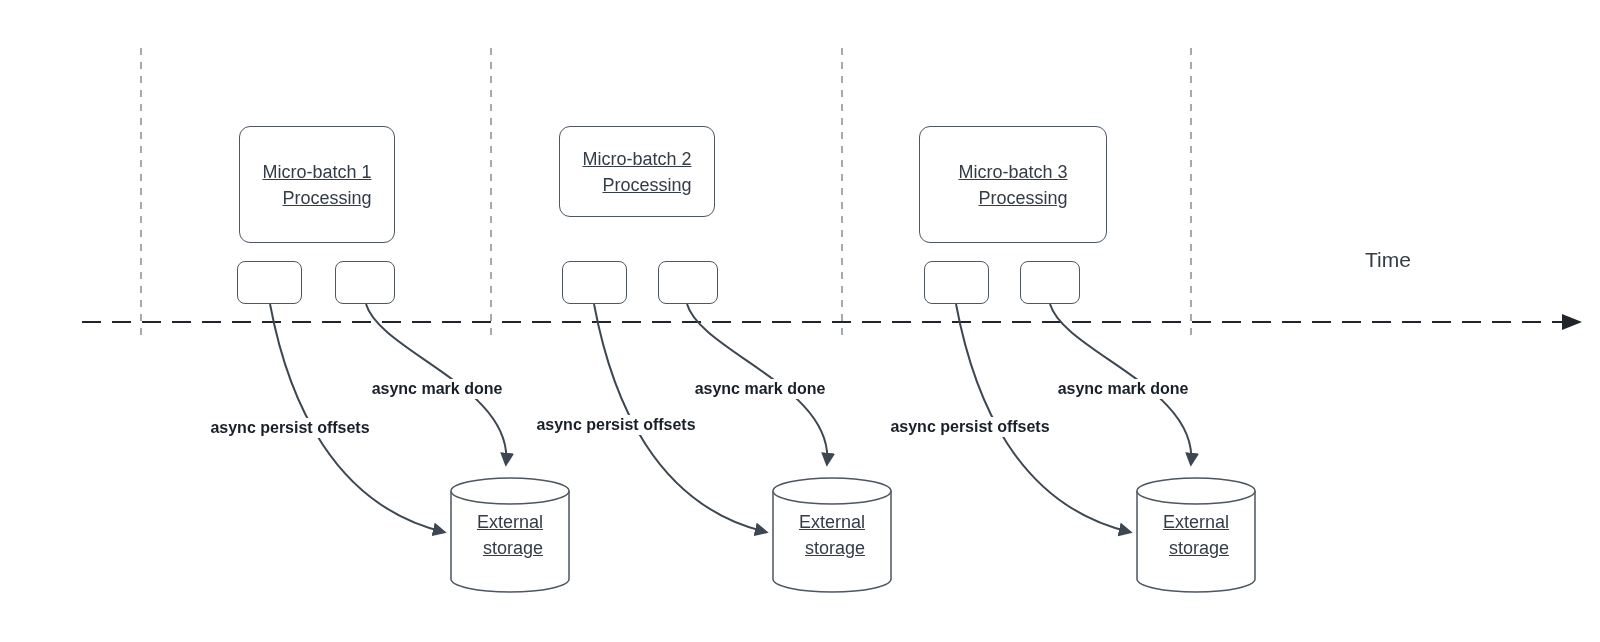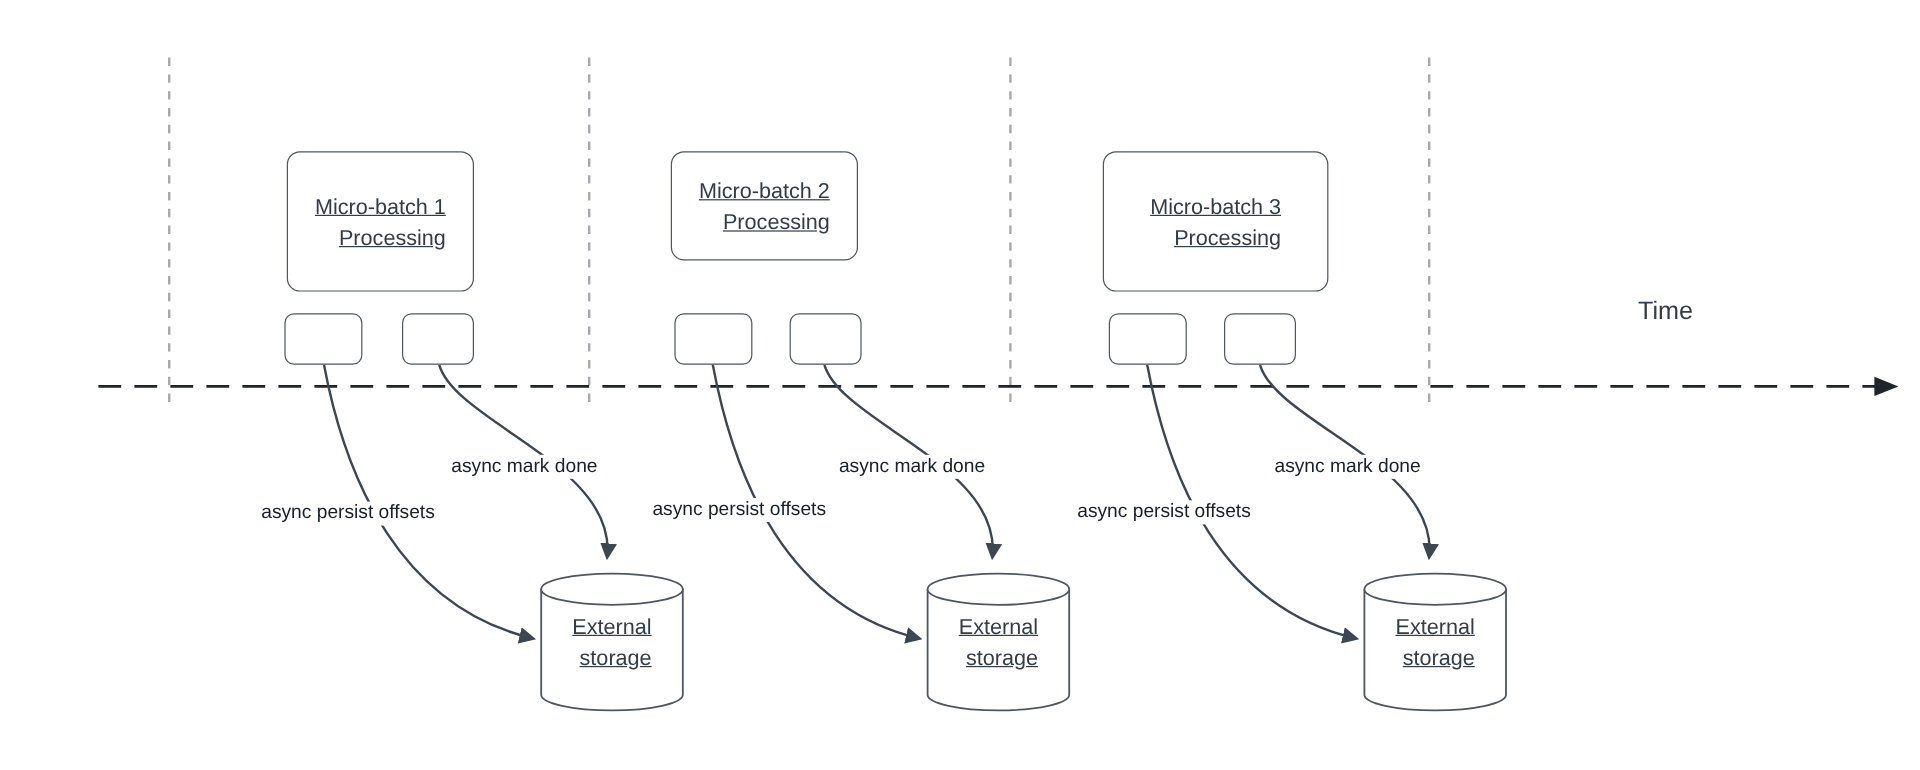--- a/index.html
+++ b/index.html
@@ -43,21 +43,21 @@
     position:absolute;z-index:3;
     display:flex;align-items:center;justify-content:center;
     text-align:center;
     box-sizing:border-box;border-radius:30px;
   }
   .edge-label{
     position:absolute;z-index:4;
     transform:translate(-50%,-50%);
     background:#fff;
     padding:1px 4px;
-    font-size:16px;font-weight:400;
+    font-size:16px;font-weight:700;
     color:var(--label-text);
     white-space:nowrap;
   }
   .time-label{
     position:absolute;z-index:4;
     transform:translateX(-50%);
     font-size:21px;color:var(--node-text);
     white-space:nowrap;
   }
 </style>

